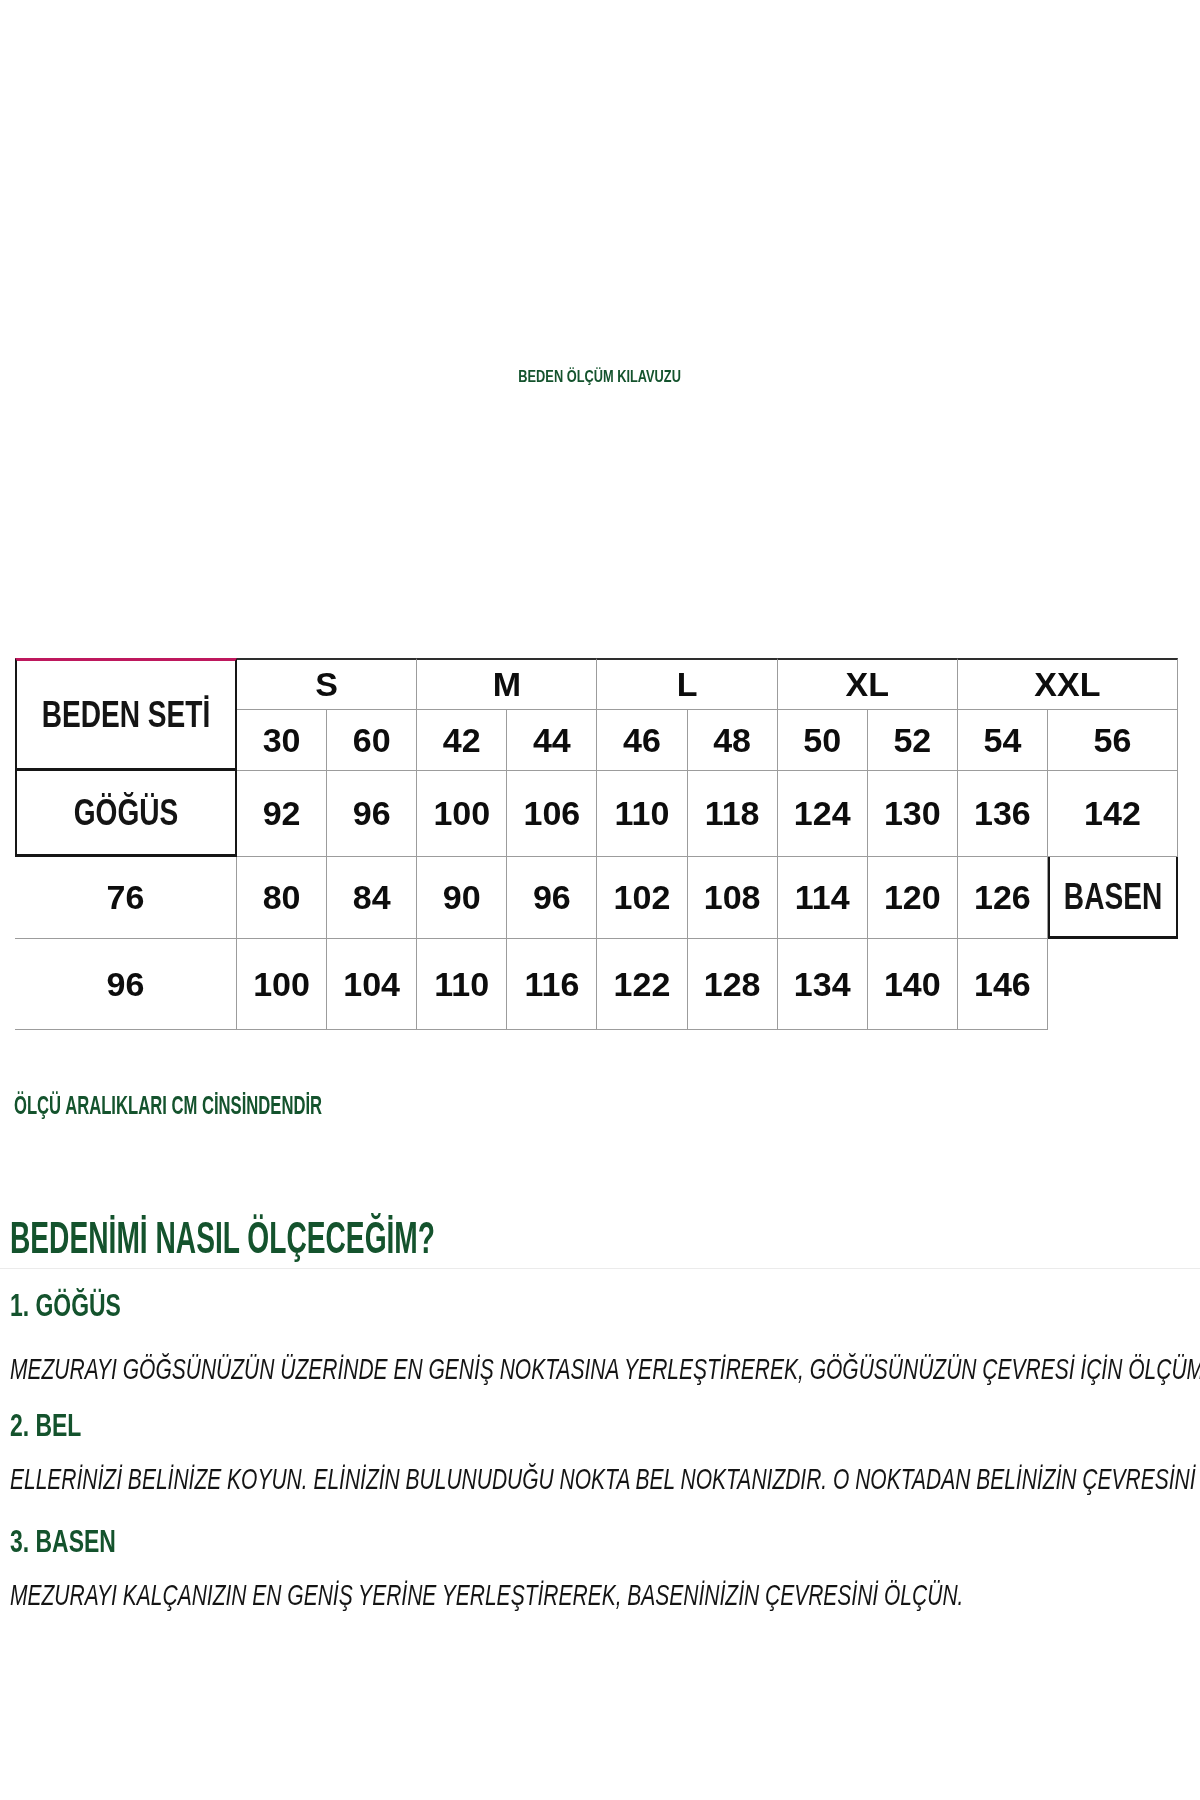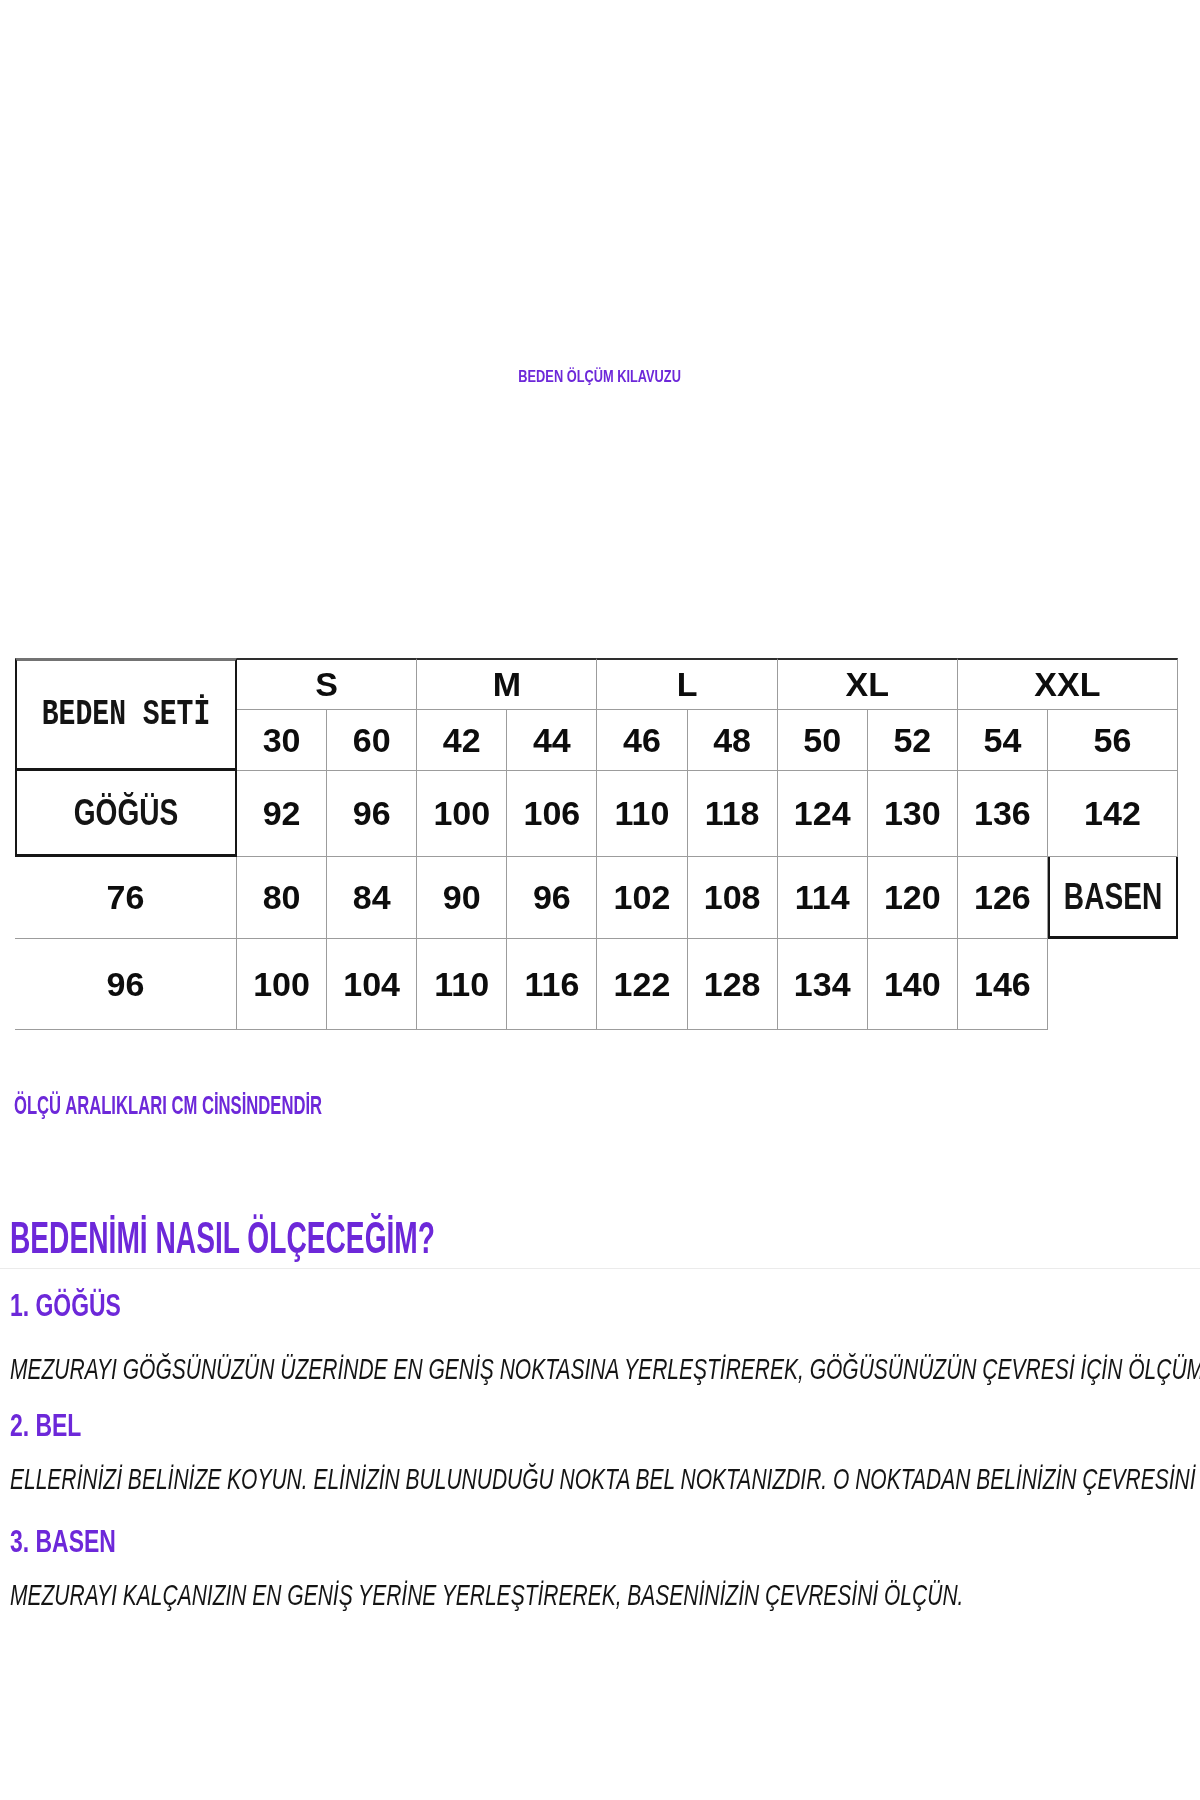--- a/index.html
+++ b/index.html
@@ -2,21 +2,21 @@
 <html lang="tr"><head>
 <meta charset="utf-8">
 <style>
   html,body{margin:0;padding:0;background:#ffffff;}
   .canvas{
     position:relative;width:1200px;height:1800px;background:#ffffff;
     font-family:"Liberation Sans",sans-serif;color:#0f0f0f;overflow:hidden;
   }
   .abs{position:absolute;}
   
-  .geo{font-weight:700;color:#6d28d9;line-height:1.15;white-space:nowrap;}
+  .geo{font-weight:700;color:#14532d;line-height:1.15;white-space:nowrap;}
   .cond{display:inline-block;transform-origin:center;}
   .cond-l{display:inline-block;transform-origin:left center;}
 
   .title-wrap{top:368px;left:0;width:1200px;text-align:center;}
 
   .h-olcum{top:586px;left:14px;font-size:42px;}
   .h-olcum .cond-l{transform:scaleX(0.72);}
 
   
   .size-table{
@@ -27,21 +27,21 @@
   }
   .size-table > div{
     display:flex;align-items:center;justify-content:center;
     box-sizing:border-box;background:#fff;
   }
   .blk{ 
     border-left:2px solid #161616;
     border-right:2px solid #161616;
     border-bottom:3px solid #161616;
   }
-  .corner{grid-row:span 2;border-top:3px solid #737373;font-family:Liberation Mono, monospace;}
+  .corner{grid-row:span 2;border-top:3px solid #be185d;}
   .grp{ 
     grid-column:span 2;
     border-top:2px solid #2e2e2e;
     border-right:1px solid #9c9c9c;
     border-bottom:1px solid #9c9c9c;
   }
   .szc,.val{
     border-right:1px solid #9c9c9c;
     border-bottom:1px solid #9c9c9c;
   }

